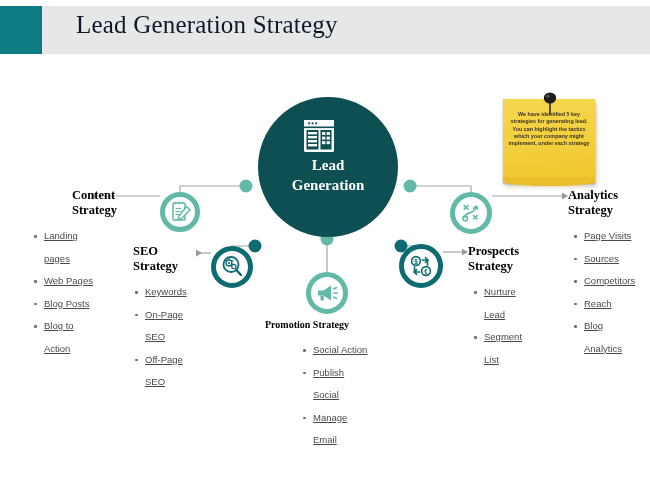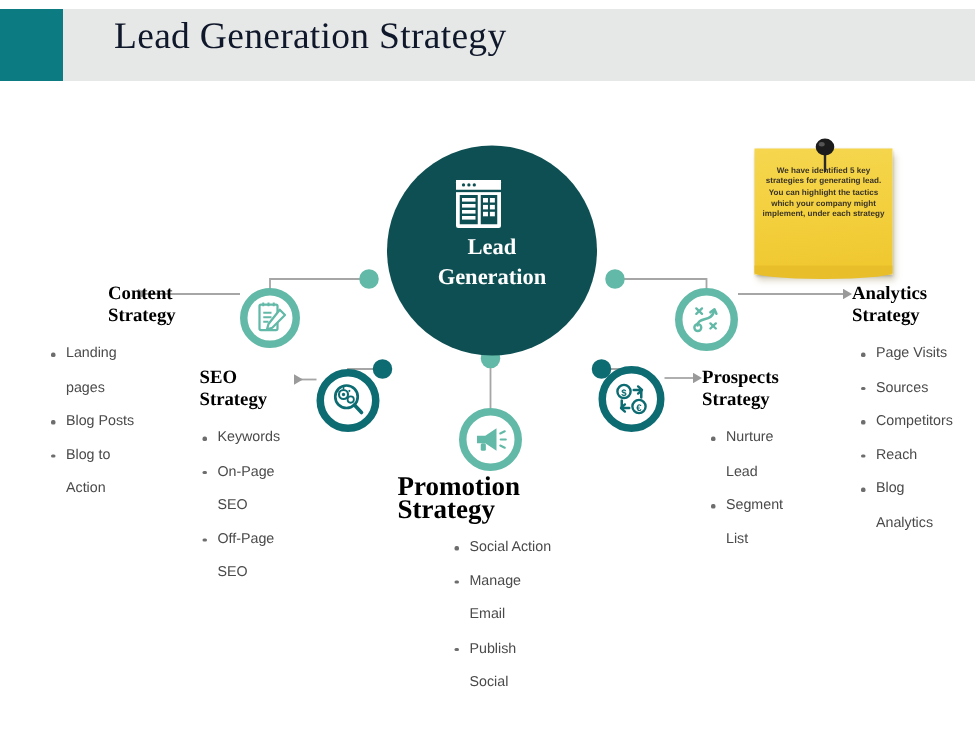--- a/index.html
+++ b/index.html
@@ -56,30 +56,31 @@
   .branch-title{
     font-family:"Liberation Serif", serif;font-weight:bold;
     font-size:12.5px;color:#000000;line-height:15px;margin:0 0 7px 0;
   }
   .bullets{margin:0;padding:0;list-style:none;}
   .bullets li{
     position:relative;padding-left:12px;
     font-family:"Liberation Sans", sans-serif;
     font-size:9.5px;color:#4a4a4a;line-height:22.5px;
     white-space:pre-line;
+    text-decoration:underline;
   }
   .bullets li:before{
     content:"";position:absolute;left:2px;top:10px;
     width:2.5px;height:2.5px;border-radius:50%;background:#6d6d6d;
   }
 
   #branch-content{left:32px;top:188px;width:92px;}
   #branch-seo{left:133px;top:244px;width:92px;}
   #branch-promotion{left:265px;top:317px;width:125px;}
-  #branch-promotion .branch-title{font-size:18px;}
+  #branch-promotion .branch-title{font-size:10px;}
   #branch-promotion .bullets{margin-left:36px;}
   #branch-conversion{left:468px;top:244px;width:100px;}
   #branch-conversion .bullets{margin-left:4px;}
   #branch-analytics{left:568px;top:188px;width:84px;}
   #branch-analytics .bullets{margin-left:4px;}
 
   
   #sticky-wrap{position:absolute;left:503px;top:99px;width:94px;height:88px;}
   #sticky-shadow{
     position:absolute;left:2px;top:4px;width:92px;height:84px;
@@ -241,20 +242,21 @@
       <ellipse cx="8.8" cy="5.2" rx="2" ry="1.5" fill="#555555"></ellipse>
     </svg>
   </div>
 
   <div class="branch" id="branch-content">
     <div class="branch-title" style="white-space:pre-line;margin-left:40px;">Content
 Strategy</div>
     <ul class="bullets">
       <li>Landing
 pages</li>
+      <li>Web Pages</li>
       <li>Blog Posts</li>
       <li>Blog to
 Action</li>
     </ul>
   </div>
 
   <div class="branch" id="branch-seo">
     <div class="branch-title" style="white-space:pre-line;">SEO
 Strategy</div>
     <ul class="bullets">
@@ -263,24 +265,24 @@
 SEO</li>
       <li>Off-Page
 SEO</li>
     </ul>
   </div>
 
   <div class="branch" id="branch-promotion">
     <div class="branch-title" style="white-space:pre-line;">Promotion Strategy</div>
     <ul class="bullets">
       <li>Social Action</li>
+      <li>Publish
+Social</li>
       <li>Manage
 Email</li>
-      <li>Publish
-Social</li>
     </ul>
   </div>
 
   <div class="branch" id="branch-conversion">
     <div class="branch-title" style="white-space:pre-line;">Prospects
 Strategy</div>
     <ul class="bullets">
       <li>Nurture
 Lead</li>
       <li>Segment

